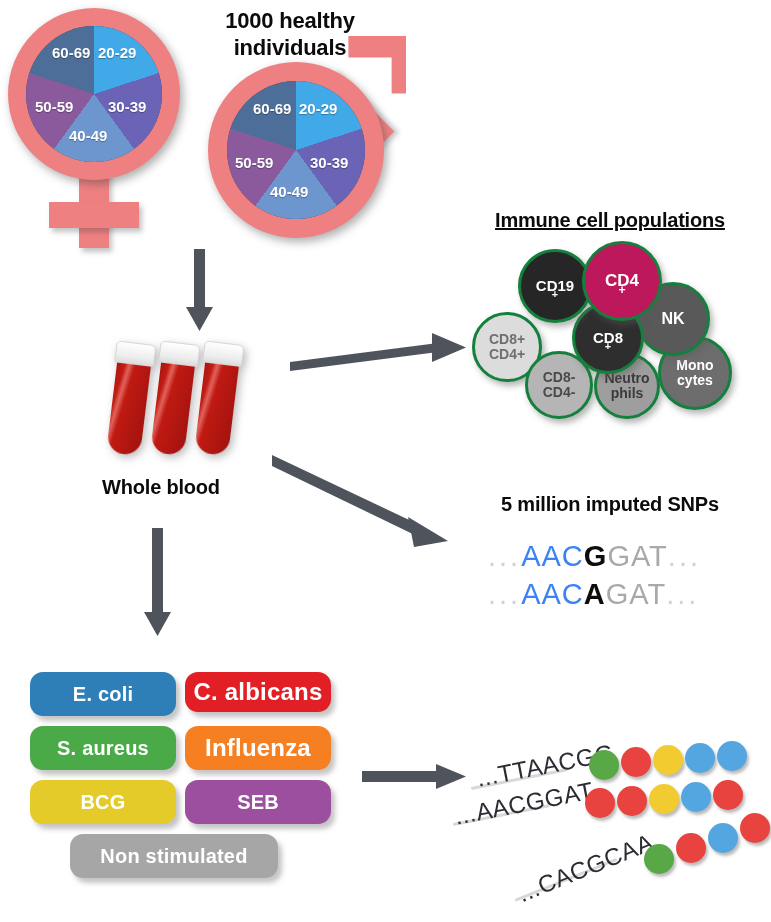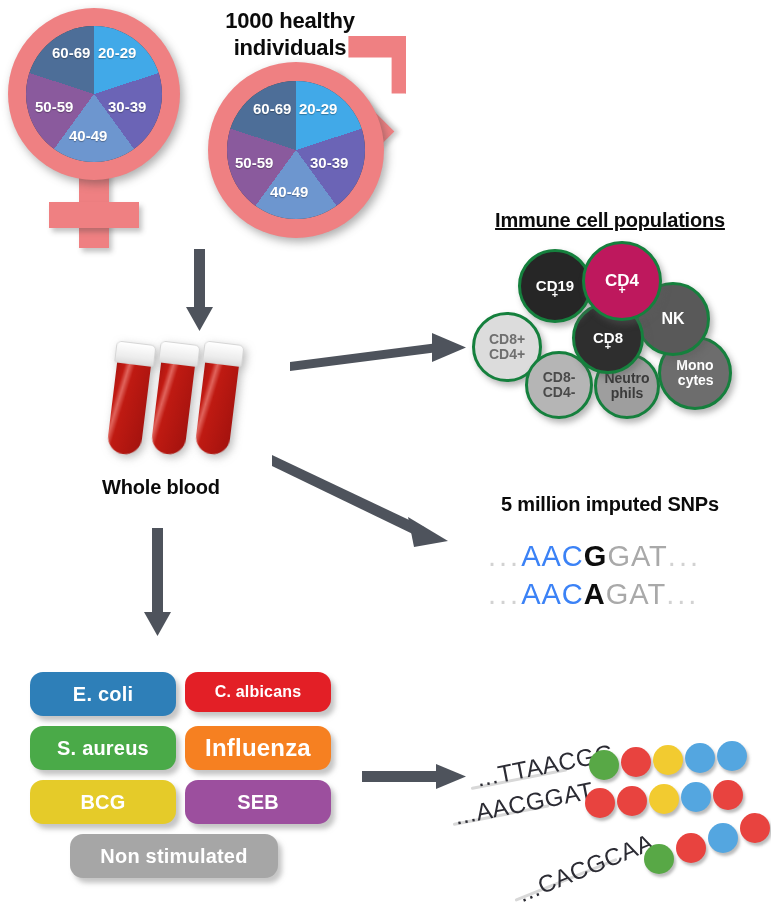--- a/index.html
+++ b/index.html
@@ -232,21 +232,21 @@
     </div>
     <div class="bubble" style="left:57px; top:111px; width:68px; height:68px; background:#b5b5b5; color:#4a4a4a; font-size:14px;">
       <span style="white-space:pre-line;">CD8-
 CD4-</span>
     </div>
     <div class="bubble" style="left:126px; top:113px; width:66px; height:66px; background:#9e9e9e; color:#3a3a3a; font-size:14px;">
       <span style="white-space:pre-line;">Neutro
 phils</span>
     </div>
     <div class="bubble" style="left:190px; top:96px; width:74px; height:74px; background:#6d6d6d; color:#ffffff; font-size:14px;">
-      <span style="white-space:pre-line;text-align:right;">Mono
+      <span style="white-space:pre-line;">Mono
 cytes</span>
     </div>
     <div class="bubble" style="left:168px; top:42px; width:74px; height:74px; background:#595959; color:#ffffff; font-size:16px;">
       <span>NK</span>
     </div>
     <div class="bubble" style="left:104px; top:62px; width:72px; height:72px; background:#2e2e2e; color:#ffffff; font-size:15px;">
       <span>
           <span>CD8</span>
           <span class="sup">+</span>
         </span>
@@ -271,21 +271,21 @@
     <span class="dots">...</span><span class="dim">AAC</span><span class="hi">G</span><span class="mid">GAT</span><span class="dots">...</span>
   </div>
   <div class="snp-row snp-blur" style="left:488px; top:578px;">
     <span class="dots">...</span><span class="dim">AAC</span><span class="hi">A</span><span class="mid">GAT</span><span class="dots">...</span>
   </div>
 
   <div style="position:absolute; left:30px; top:672px; width:310px; height:226px;">
     <div class="pill" style="left:0px; top:0px; width:146px; height:44px; background:#2e7fb8; font-size:20px;">
       <span>E. coli</span>
     </div>
-    <div class="pill" style="left:155px; top:0px; width:146px; height:40px; background:#e31f26; font-size:16px;">
+    <div class="pill" style="left:155px; top:0px; width:146px; height:40px; background:#e31f26; font-size:24px;">
       <span>C. albicans</span>
     </div>
     <div class="pill" style="left:0px; top:54px; width:146px; height:44px; background:#4aaa48; font-size:20px;">
       <span>S. aureus</span>
     </div>
     <div class="pill" style="left:155px; top:54px; width:146px; height:44px; background:#f68021; font-size:24px;">
       <span>Influenza</span>
     </div>
     <div class="pill" style="left:0px; top:108px; width:146px; height:44px; background:#e5cb29; font-size:20px;">
       <span>BCG</span>

